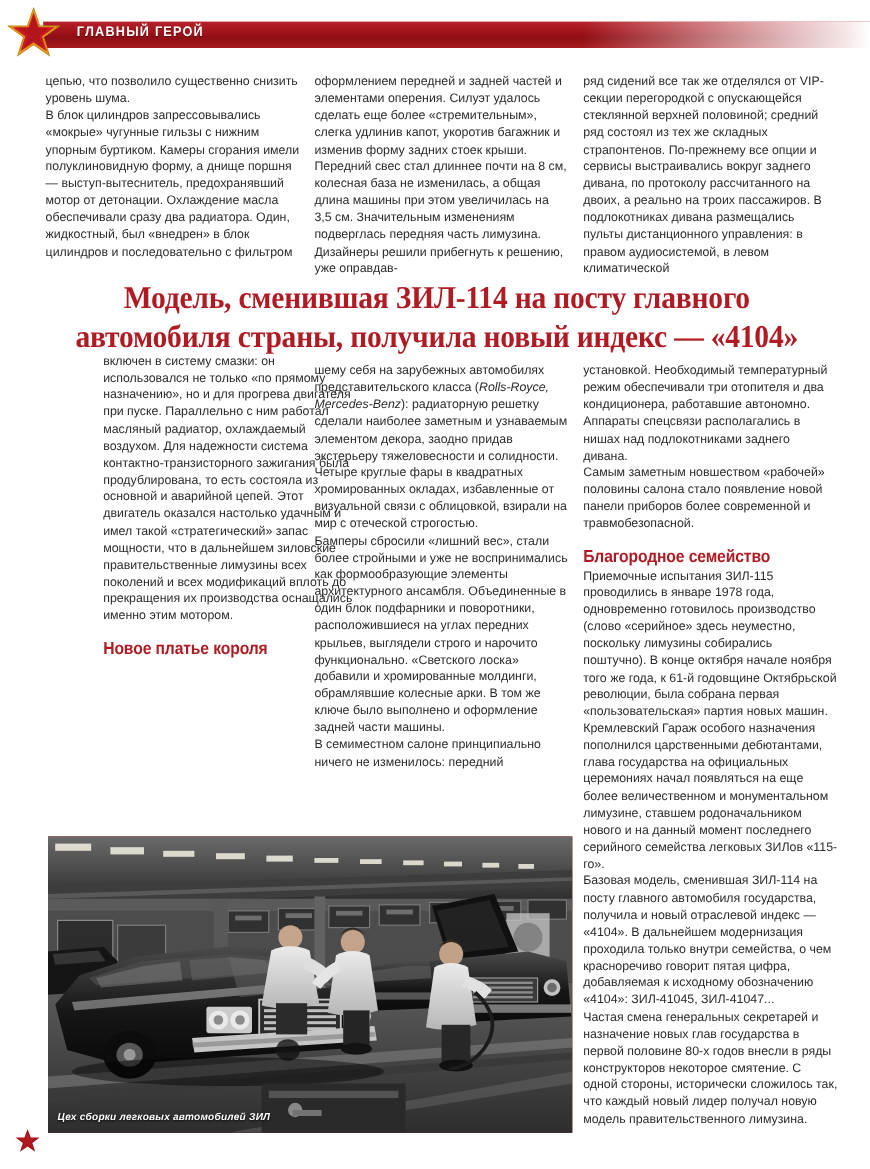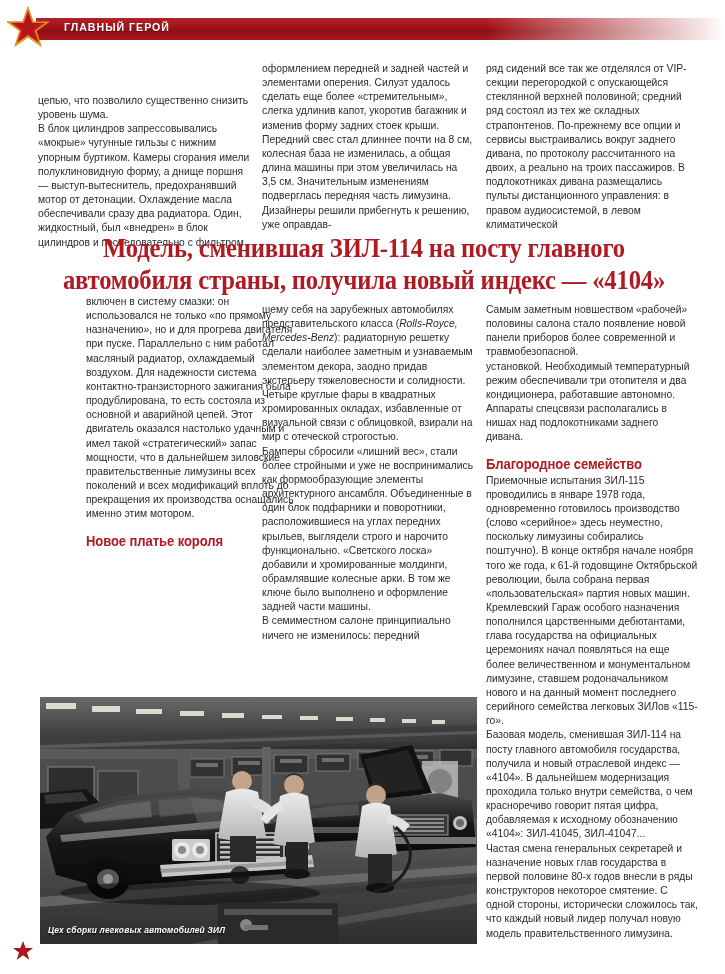--- a/index.html
+++ b/index.html
@@ -34,21 +34,21 @@
   .star-big{position:absolute;left:6px;top:6px;width:44px;height:42px;}
   .star-small{position:absolute;left:12px;top:940px;width:22px;height:21px;}
 
   
   .col{position:absolute;width:212px;font-size:10.3px;line-height:14.15px;text-align:left;}
   .col p{margin:0;}
   .c1{left:38px;}
   .c2{left:262px;}
   .c3{left:486px;}
 
-  .top1{top:62px;margin-top:32px;}
+  .top1{top:62px;}
   .top2{top:62px;}
   .top3{top:62px;}
 
   .bot1{top:295px;margin-left:48px;}
   .bot2{top:303px;}
   .bot3{top:303px;}
 
   .subhead{
     color:#b01a22;
     font-size:14.5px;line-height:16px;font-weight:bold;
@@ -125,22 +125,22 @@
     <div class="subhead">Новое платье короля</div>
   </div>
 
   <div class="col c2 bot2">
     <p><span>шему себя на зарубежных автомобилях представительского класса (</span><span class="it">Rolls-Royce, Mercedes-Benz</span><span>): радиаторную решетку сделали наиболее заметным и узнаваемым элементом декора, заодно придав экстерьеру тяжеловесности и солидности. Четыре круглые фары в квадратных хромированных окладах, избавленные от визуальной связи с облицовкой, взирали на мир с отеческой строгостью.</span></p>
     <p>Бамперы сбросили «лишний вес», стали более стройными и уже не воспринимались как формообразующие элементы архитектурного ансамбля. Объединенные в один блок подфарники и поворотники, расположившиеся на углах передних крыльев, выглядели строго и нарочито функционально. «Светского лоска» добавили и хромированные молдинги, обрамлявшие колесные арки. В том же ключе было выполнено и оформление задней части машины.</p>
     <p>В семиместном салоне принципиально ничего не изменилось: передний</p>
   </div>
 
   <div class="col c3 bot3">
+    <p>установкой. Необходимый температурный режим обеспечивали три отопителя и два кондиционера, работавшие автономно. Аппараты спецсвязи располагались в нишах над подлокотниками заднего дивана.</p>
     <p>Самым заметным новшеством «рабочей» половины салона стало появление новой панели приборов    более современной и травмобезопасной.</p>
-    <p>установкой. Необходимый температурный режим обеспечивали три отопителя и два кондиционера, работавшие автономно. Аппараты спецсвязи располагались в нишах над подлокотниками заднего дивана.</p>
     <div class="subhead">Благородное семейство</div>
     <p>Приемочные испытания ЗИЛ-115 проводились в январе 1978 года, одновременно готовилось производство (слово «серийное» здесь неуместно, поскольку лимузины собирались поштучно). В конце октября    начале ноября того же года, к 61-й годовщине Октябрьской революции, была собрана первая «пользовательская» партия новых машин. Кремлевский Гараж особого назначения пополнился царственными дебютантами, глава государства на официальных церемониях начал появляться на еще более величественном и монументальном лимузине, ставшем родоначальником нового и на данный момент последнего серийного семейства легковых ЗИЛов    «115-го».</p>
     <p>Базовая модель, сменившая ЗИЛ-114 на посту главного автомобиля государства, получила и новый отраслевой индекс — «4104». В дальнейшем модернизация проходила только внутри семейства, о чем красноречиво говорит пятая цифра, добавляемая к исходному обозначению «4104»: ЗИЛ-41045, ЗИЛ-41047...</p>
     <p>Частая смена генеральных секретарей и назначение новых глав государства в первой половине 80-х годов внесли в ряды конструкторов некоторое смятение. С одной стороны, исторически сложилось так, что каждый новый лидер получал новую модель правительственного лимузина.</p>
   </div>
 
   <div class="photo">
     <svg width="437" height="247" viewBox="0 0 437 247">
       <defs>
         <linearGradient id="ceil" x1="0" y1="0" x2="0" y2="1">

